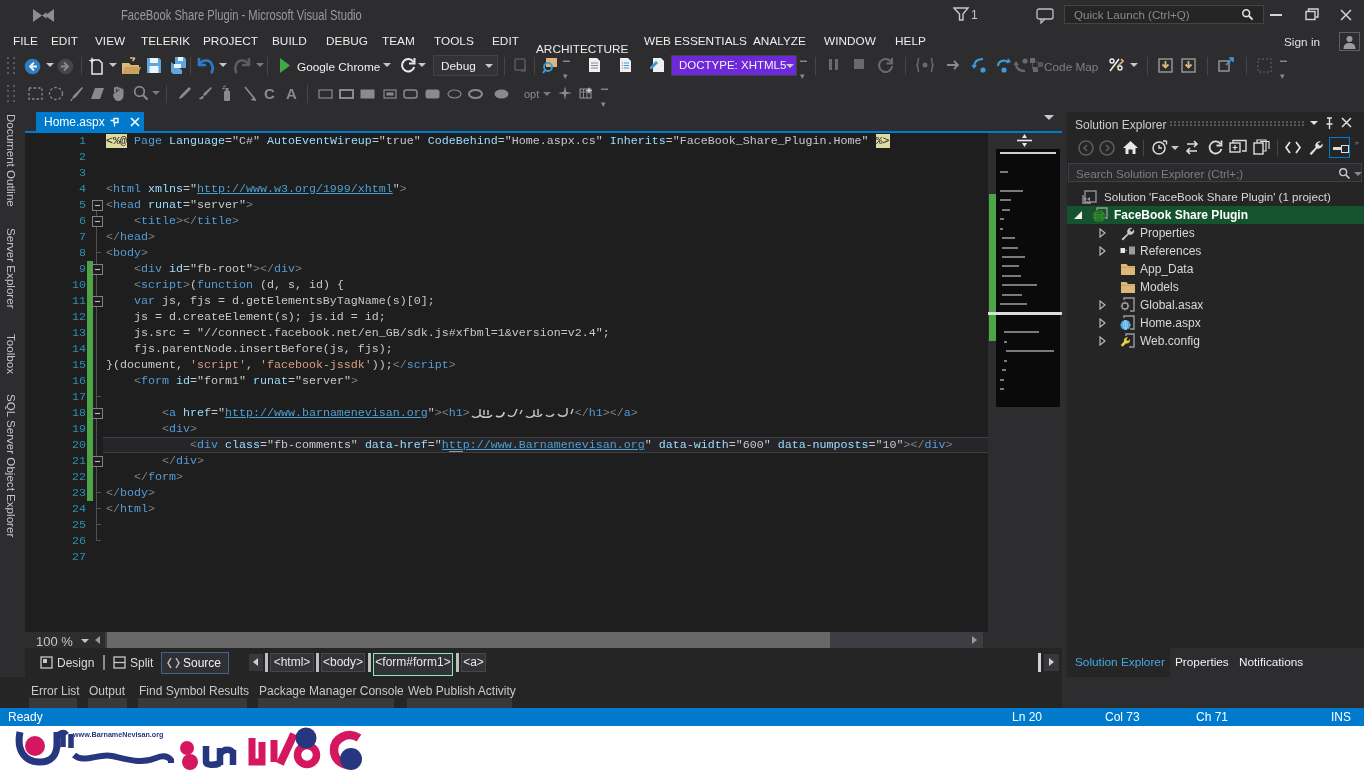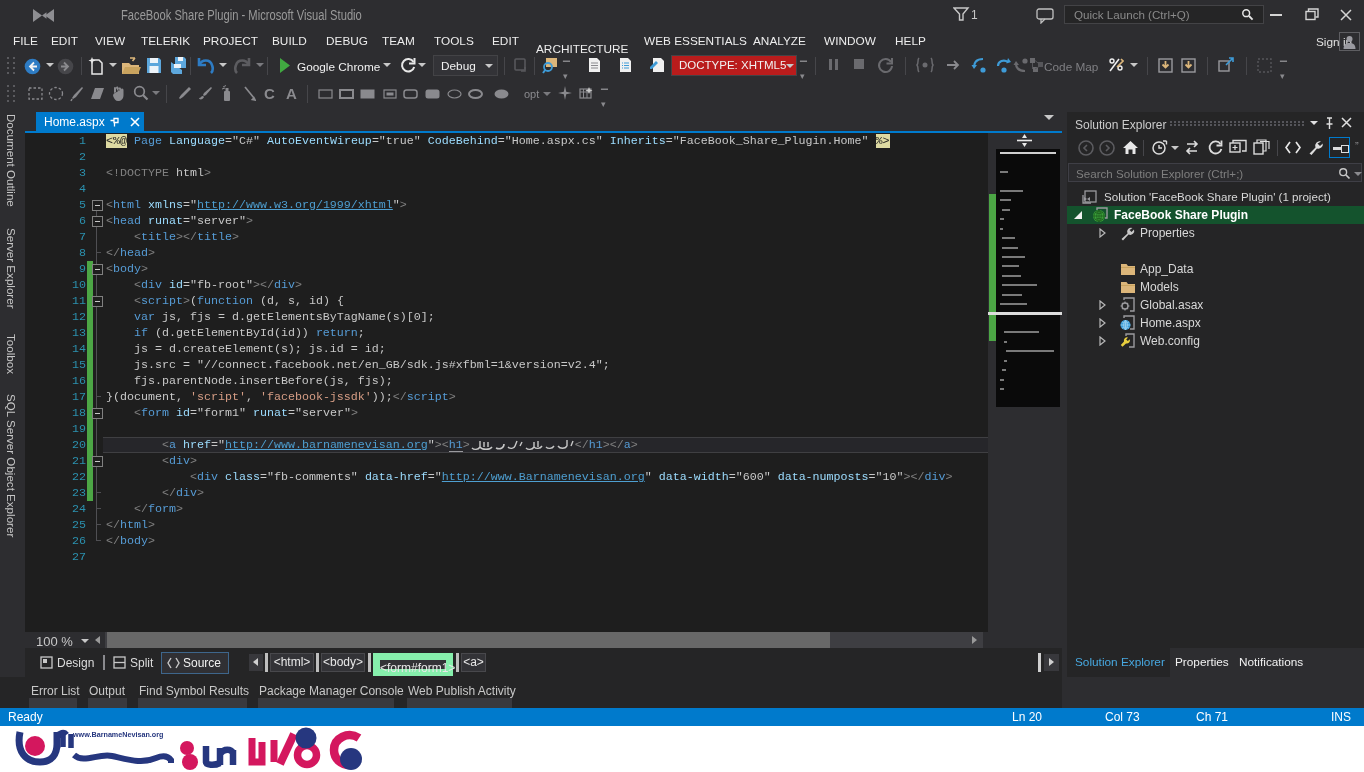--- a/index.html
+++ b/index.html
@@ -67,21 +67,21 @@
   <div class="ab" style="left:272px;top:4px">BUILD</div>
   <div class="ab" style="left:326px;top:4px">DEBUG</div>
   <div class="ab" style="left:382px;top:4px">TEAM</div>
   <div class="ab" style="left:434px;top:4px">TOOLS</div>
   <div class="ab" style="left:492px;top:4px">EDIT</div>
   <div class="ab" style="left:536px;top:12px">ARCHITECTURE</div>
   <div class="ab" style="left:644px;top:4px">WEB ESSENTIALS</div>
   <div class="ab" style="left:753px;top:4px">ANALYZE</div>
   <div class="ab" style="left:824px;top:4px">WINDOW</div>
   <div class="ab" style="left:895px;top:4px">HELP</div>
-  <div class="ab" style="left:1316px;top:5px;color:#e0e0e0;font-size:11.8px">Sign in</div>
+  <div class="ab" style="left:1284px;top:5px;color:#e0e0e0;font-size:11.8px">Sign in</div>
   <div class="ab" style="left:1339px;top:2px;width:19px;height:17px;border:1px solid #5e5e62">
     <svg width="19" height="17" viewBox="0 0 19 17">
         <circle cx="9.5" cy="6" r="3" fill="#9a9aa0"></circle>
         <path d="M3.5 16 C3.5 11.5 6 10 9.5 10 C13 10 15.5 11.5 15.5 16 Z" fill="#9a9aa0"></path>
       </svg>
   </div>
 </div>
 
 <div class="ab" id="toolbar1" style="left:0;top:52px;width:1168px;height:28px">
   <div class="ab" style="left:6px;top:4px;width:12px;height:20px;background:radial-gradient(circle 1px at 2px 2px,#5a5a5e 1px,transparent 1.5px);background-size:6px 5px"></div>
@@ -168,21 +168,21 @@
     </svg>
   <svg class="ab" style="left:619px;top:5px" width="15" height="16" viewBox="0 0 15 16">
       <path d="M1 1 L9 1 L12 4 L12 15 L1 15 Z" fill="#f0f0f0"></path>
       <path d="M5 6 L10 6 M3 6 L4 6 M5 8.5 L10 8.5 M3 8.5 L4 8.5 M5 11 L10 11 M3 11 L4 11" stroke="#3e9bd7" stroke-width="1"></path>
     </svg>
   <svg class="ab" style="left:649px;top:5px" width="16" height="16" viewBox="0 0 16 16">
       <path d="M4 1 L12 1 L15 4 L15 15 L4 15 Z" fill="#f0f0f0"></path>
       <path d="M1 10 L7 4 L9 6 L3 12 L1 12 Z" fill="#3e9bd7"></path>
     </svg>
 
-  <div class="ab" style="left:671px;top:3px;width:124px;height:19px;border:1px solid #434346;background:#b91c1c">
+  <div class="ab" style="left:671px;top:3px;width:124px;height:19px;border:1px solid #434346;background:#6d28d9">
     <div class="ab" style="left:7px;top:3px;color:#f1f1f1;font-size:11.5px">DOCTYPE: XHTML5</div>
     <div class="car" style="left:114px;top:8px"></div>
   </div>
   <div class="ovf" style="left:800px;top:9px">▔<br>▾</div>
   <div class="sep" style="left:815px;top:5px;height:18px"></div>
 
   <div class="ab" style="left:829px;top:7px;width:3px;height:11px;background:#6a6a6e"></div>
   <div class="ab" style="left:835px;top:7px;width:3px;height:11px;background:#6a6a6e"></div>
   <div class="ab" style="left:854px;top:7px;width:10px;height:10px;background:#6a6a6e"></div>
   <svg class="ab" style="left:877px;top:5px" width="17" height="17" viewBox="0 0 17 17">
@@ -418,21 +418,21 @@
       <div class="ab ui" style="left:21px;top:3px;font-size:12px;color:#f1f1f1">Source</div>
     </div>
     <div class="ab" style="left:224px;top:6px;width:14px;height:17px;background:#38383c">
       <div class="ab" style="left:4px;top:4px;width:0;height:0;border-top:4.5px solid transparent;border-bottom:4.5px solid transparent;border-right:5px solid #d0d0d0"></div>
     </div>
     <div class="ab" style="left:240px;top:5px;width:3px;height:19px;background:#bebebe"></div>
     <div class="ab" style="left:245px;top:5px;width:44px;height:19px;background:#333337;border:1px solid #48484c;box-sizing:border-box;color:#e8e8e8;font-size:12px;text-align:center;line-height:17px">&lt;html&gt;</div>
     <div class="ab" style="left:291px;top:5px;width:3px;height:19px;background:#bebebe"></div>
     <div class="ab" style="left:296px;top:5px;width:44px;height:19px;background:#333337;border:1px solid #48484c;box-sizing:border-box;color:#e8e8e8;font-size:12px;text-align:center;line-height:17px">&lt;body&gt;</div>
     <div class="ab" style="left:343px;top:5px;width:3px;height:19px;background:#bebebe"></div>
-    <div class="ab" style="left:348px;top:5px;width:80px;height:23px;background:#333337;border:7px solid #86efac;box-sizing:border-box;color:#e8e8e8;font-size:12px;text-align:center;line-height:17px">&lt;form#form1&gt;</div>
+    <div class="ab" style="left:348px;top:5px;width:80px;height:23px;background:#333337;border:1px solid #86efac;box-sizing:border-box;color:#e8e8e8;font-size:12px;text-align:center;line-height:17px">&lt;form#form1&gt;</div>
     <div class="ab" style="left:431px;top:5px;width:3px;height:19px;background:#bebebe"></div>
     <div class="ab" style="left:436px;top:5px;width:25px;height:19px;background:#333337;border:1px solid #48484c;box-sizing:border-box;color:#e8e8e8;font-size:12px;text-align:center;line-height:17px">&lt;a&gt;</div>
     <div class="ab" style="left:1013px;top:5px;width:3px;height:19px;background:#d0d0d0"></div>
     <div class="ab" style="left:1019px;top:6px;width:15px;height:17px;background:#38383c">
       <div class="ab" style="left:5px;top:4px;width:0;height:0;border-top:4.5px solid transparent;border-bottom:4.5px solid transparent;border-left:5px solid #d0d0d0"></div>
     </div>
   </div>
 </div>
 
 <div class="ab" id="codelayer" style="left:0;top:0;width:1062px;height:772px">
@@ -466,53 +466,51 @@
     </div>
   <div class="fold" style="top:456px">
       <i></i>
     </div>
 
   <div class="ln">1<br>2<br>3<br>4<br>5<br>6<br>7<br>8<br>9<br>10<br>11<br>12<br>13<br>14<br>15<br>16<br>17<br>18<br>19<br>20<br>21<br>22<br>23<br>24<br>25<br>26<br>27</div>
 
   <div class="code">
 <div><span class="y">&lt;%@</span> <span class="t">Page</span> <span class="a">Language</span><span class="v">="C#"</span> <span class="a">AutoEventWireup</span><span class="v">="true"</span> <span class="a">CodeBehind</span><span class="v">="Home.aspx.cs"</span> <span class="a">Inherits</span><span class="v">="FaceBook_Share_Plugin.Home"</span> <span class="y">%&gt;</span></div>
 <div></div>
-<div><span class="d">&lt;!DOCTYPE</span> <span class="v">html</span><span class="d">&gt;</span></div>
 <div></div>
 <div><span class="d">&lt;</span><span class="t">html</span> <span class="a">xmlns</span><span class="v">="</span><span class="lk">http://www.w3.org/1999/xhtml</span><span class="v">"</span><span class="d">&gt;</span></div>
 <div><span class="d">&lt;</span><span class="t">head</span> <span class="a">runat</span><span class="v">="server"</span><span class="d">&gt;</span></div>
 <div>    <span class="d">&lt;</span><span class="t">title</span><span class="d">&gt;&lt;/</span><span class="t">title</span><span class="d">&gt;</span></div>
 <div><span class="d">&lt;/</span><span class="t">head</span><span class="d">&gt;</span></div>
 <div><span class="d">&lt;</span><span class="t">body</span><span class="d">&gt;</span></div>
 <div>    <span class="d">&lt;</span><span class="t">div</span> <span class="a">id</span><span class="v">="fb-root"</span><span class="d">&gt;&lt;/</span><span class="t">div</span><span class="d">&gt;</span></div>
 <div>    <span class="d">&lt;</span><span class="t">script</span><span class="d">&gt;</span><span class="v">(</span><span class="t">function</span><span class="v"> (d, s, id) {</span></div>
 <div>    <span class="t">var</span><span class="v"> js, fjs = d.getElementsByTagName(s)[0];</span></div>
-<div>    <span class="t">if</span><span class="v"> (d.getElementById(id)) </span><span class="t">return</span><span class="v">;</span></div>
 <div>    <span class="v">js = d.createElement(s); js.id = id;</span></div>
 <div>    <span class="v">js.src = "//connect.facebook.net/en_GB/sdk.js#xfbml=1&amp;version=v2.4";</span></div>
 <div>    <span class="v">fjs.parentNode.insertBefore(js, fjs);</span></div>
 <div><span class="v">}(document, </span><span class="s">'script'</span><span class="v">, </span><span class="s">'facebook-jssdk'</span><span class="v">));</span><span class="d">&lt;/</span><span class="t">script</span><span class="d">&gt;</span></div>
 <div>    <span class="d">&lt;</span><span class="t">form</span> <span class="a">id</span><span class="v">="form1"</span> <span class="a">runat</span><span class="v">="server"</span><span class="d">&gt;</span></div>
 <div></div>
 <div>        <span class="d">&lt;</span><span class="t">a</span> <span class="a">href</span><span class="v">="</span><span class="lk">http://www.barnamenevisan.org</span><span class="v">"</span><span class="d">&gt;&lt;</span><span class="t">h1</span><span class="d">&gt;</span><svg width="105" height="16" viewBox="0 0 105 16" style="vertical-align:top">
           <g stroke="#c8c8c8" stroke-width="1.4" fill="none">
             <path d="M2 11 C4 13 8 13 10 10 M10 10 L10 4 M14 10 L14 5 M18 10 L18 5 M10 10 C12 13 20 13 22 10"></path>
             <path d="M26 11 C30 13 34 11 34 7 M30 3 L30 3.01" stroke-width="1.6"></path>
             <path d="M38 10 C40 12 44 12 45 9 M45 9 L47 4 M50 9 L52 5"></path>
             <path d="M56 11 C58 13 62 13 64 10 L64 5 M60 14 L60 14.01 M68 10 L68 4 M64 10 C66 12 70 12 72 9"></path>
             <path d="M76 10 C78 12 82 12 84 9 M80 13 L80 13.01"></path>
             <path d="M88 9 C90 12 95 12 97 9 M97 9 L97 3 M92 2 L92 2.01 M101 9 L103 4"></path>
           </g>
         </svg><span class="d">&lt;/</span><span class="t">h1</span><span class="d">&gt;&lt;/</span><span class="t">a</span><span class="d">&gt;</span></div>
 <div>        <span class="d">&lt;</span><span class="t">div</span><span class="d">&gt;</span></div>
 <div>            <span class="d">&lt;</span><span class="t">div</span> <span class="a">class</span><span class="v">="fb-comments"</span> <span class="a">data-href</span><span class="v">="</span><span class="lk">http://www.Barnamenevisan.org</span><span class="v">"</span> <span class="a">data-width</span><span class="v">="600"</span> <span class="a">data-numposts</span><span class="v">="10"</span><span class="d">&gt;&lt;/</span><span class="t">div</span><span class="d">&gt;</span></div>
 <div>        <span class="d">&lt;/</span><span class="t">div</span><span class="d">&gt;</span></div>
 <div>    <span class="d">&lt;/</span><span class="t">form</span><span class="d">&gt;</span></div>
+<div><span class="d">&lt;/</span><span class="t">body</span><span class="d">&gt;</span></div>
 <div><span class="d">&lt;/</span><span class="t">html</span><span class="d">&gt;</span></div>
-<div><span class="d">&lt;/</span><span class="t">body</span><span class="d">&gt;</span></div>
   </div>
 
   <div class="ab" style="left:449px;top:451px;width:14px;height:1px;background:#9a9a9e"></div>
 </div>
 
 <div class="ab" id="panel" style="left:1067px;top:112px;width:297px;height:536px;background:#252526">
   <div class="ab ui" style="left:8px;top:6px;font-size:12px;color:#cccccc">Solution Explorer</div>
   <div class="ab" style="left:103px;top:9px;width:136px;height:6px;background:radial-gradient(circle 1px at 1px 1px,#55555a 1px,transparent 1.4px);background-size:4px 3px"></div>
   <div class="car" style="left:243px;top:9px;border-top-color:#e0e0e0"></div>
   <svg class="ab" style="left:258px;top:4px" width="11" height="14" viewBox="0 0 11 14">
@@ -599,20 +597,31 @@
     <span class="ab" style="left:47px;font-weight:bold;color:#ffffff">FaceBook Share Plugin</span>
   </div>
   <div class="trow" style="top:112px">
     <svg class="ab" style="left:32px;top:4px" width="7" height="10" viewBox="0 0 7 10">
         <path d="M1 1 L6 5 L1 9 Z" fill="none" stroke="#b8b8b8" stroke-width="1.2"></path>
       </svg>
     <svg class="ab" style="left:53px;top:2px" width="15" height="15" viewBox="0 0 15 15">
         <path d="M12.5 2 A4 4 0 0 0 7.5 7.5 L1.5 13 L3 14.5 L8.5 8.5 A4 4 0 0 0 14 3.5 L11.5 6 L9.5 4 Z" fill="#c8c8c8"></path>
       </svg>
     <span class="ab" style="left:73px">Properties</span>
+  </div>
+  <div class="trow" style="top:130px">
+    <svg class="ab" style="left:32px;top:4px" width="7" height="10" viewBox="0 0 7 10">
+        <path d="M1 1 L6 5 L1 9 Z" fill="none" stroke="#b8b8b8" stroke-width="1.2"></path>
+      </svg>
+    <svg class="ab" style="left:53px;top:3px" width="15" height="12" viewBox="0 0 15 12">
+        <rect x="0.5" y="3" width="4.5" height="5" fill="#e8e8e8"></rect>
+        <rect x="9" y="1.5" width="6" height="8" fill="#9a9a9e"></rect>
+        <path d="M5.5 5.5 L8.5 5.5" stroke="#9a9a9e" stroke-width="1.4" stroke-dasharray="1.6 1.4"></path>
+      </svg>
+    <span class="ab" style="left:73px">References</span>
   </div>
   <div class="trow" style="top:148px">
     <svg class="ab" style="left:53px;top:2px" width="16" height="14" viewBox="0 0 16 14">
         <path d="M1 2 L6.5 2 L8 4 L15 4 L15 13 L1 13 Z" fill="#dcb67a"></path>
         <path d="M1 5.5 L15 5.5" stroke="#c9a35e" stroke-width="1"></path>
       </svg>
     <span class="ab" style="left:73px">App_Data</span>
   </div>
   <div class="trow" style="top:166px">
     <svg class="ab" style="left:53px;top:2px" width="16" height="14" viewBox="0 0 16 14">

